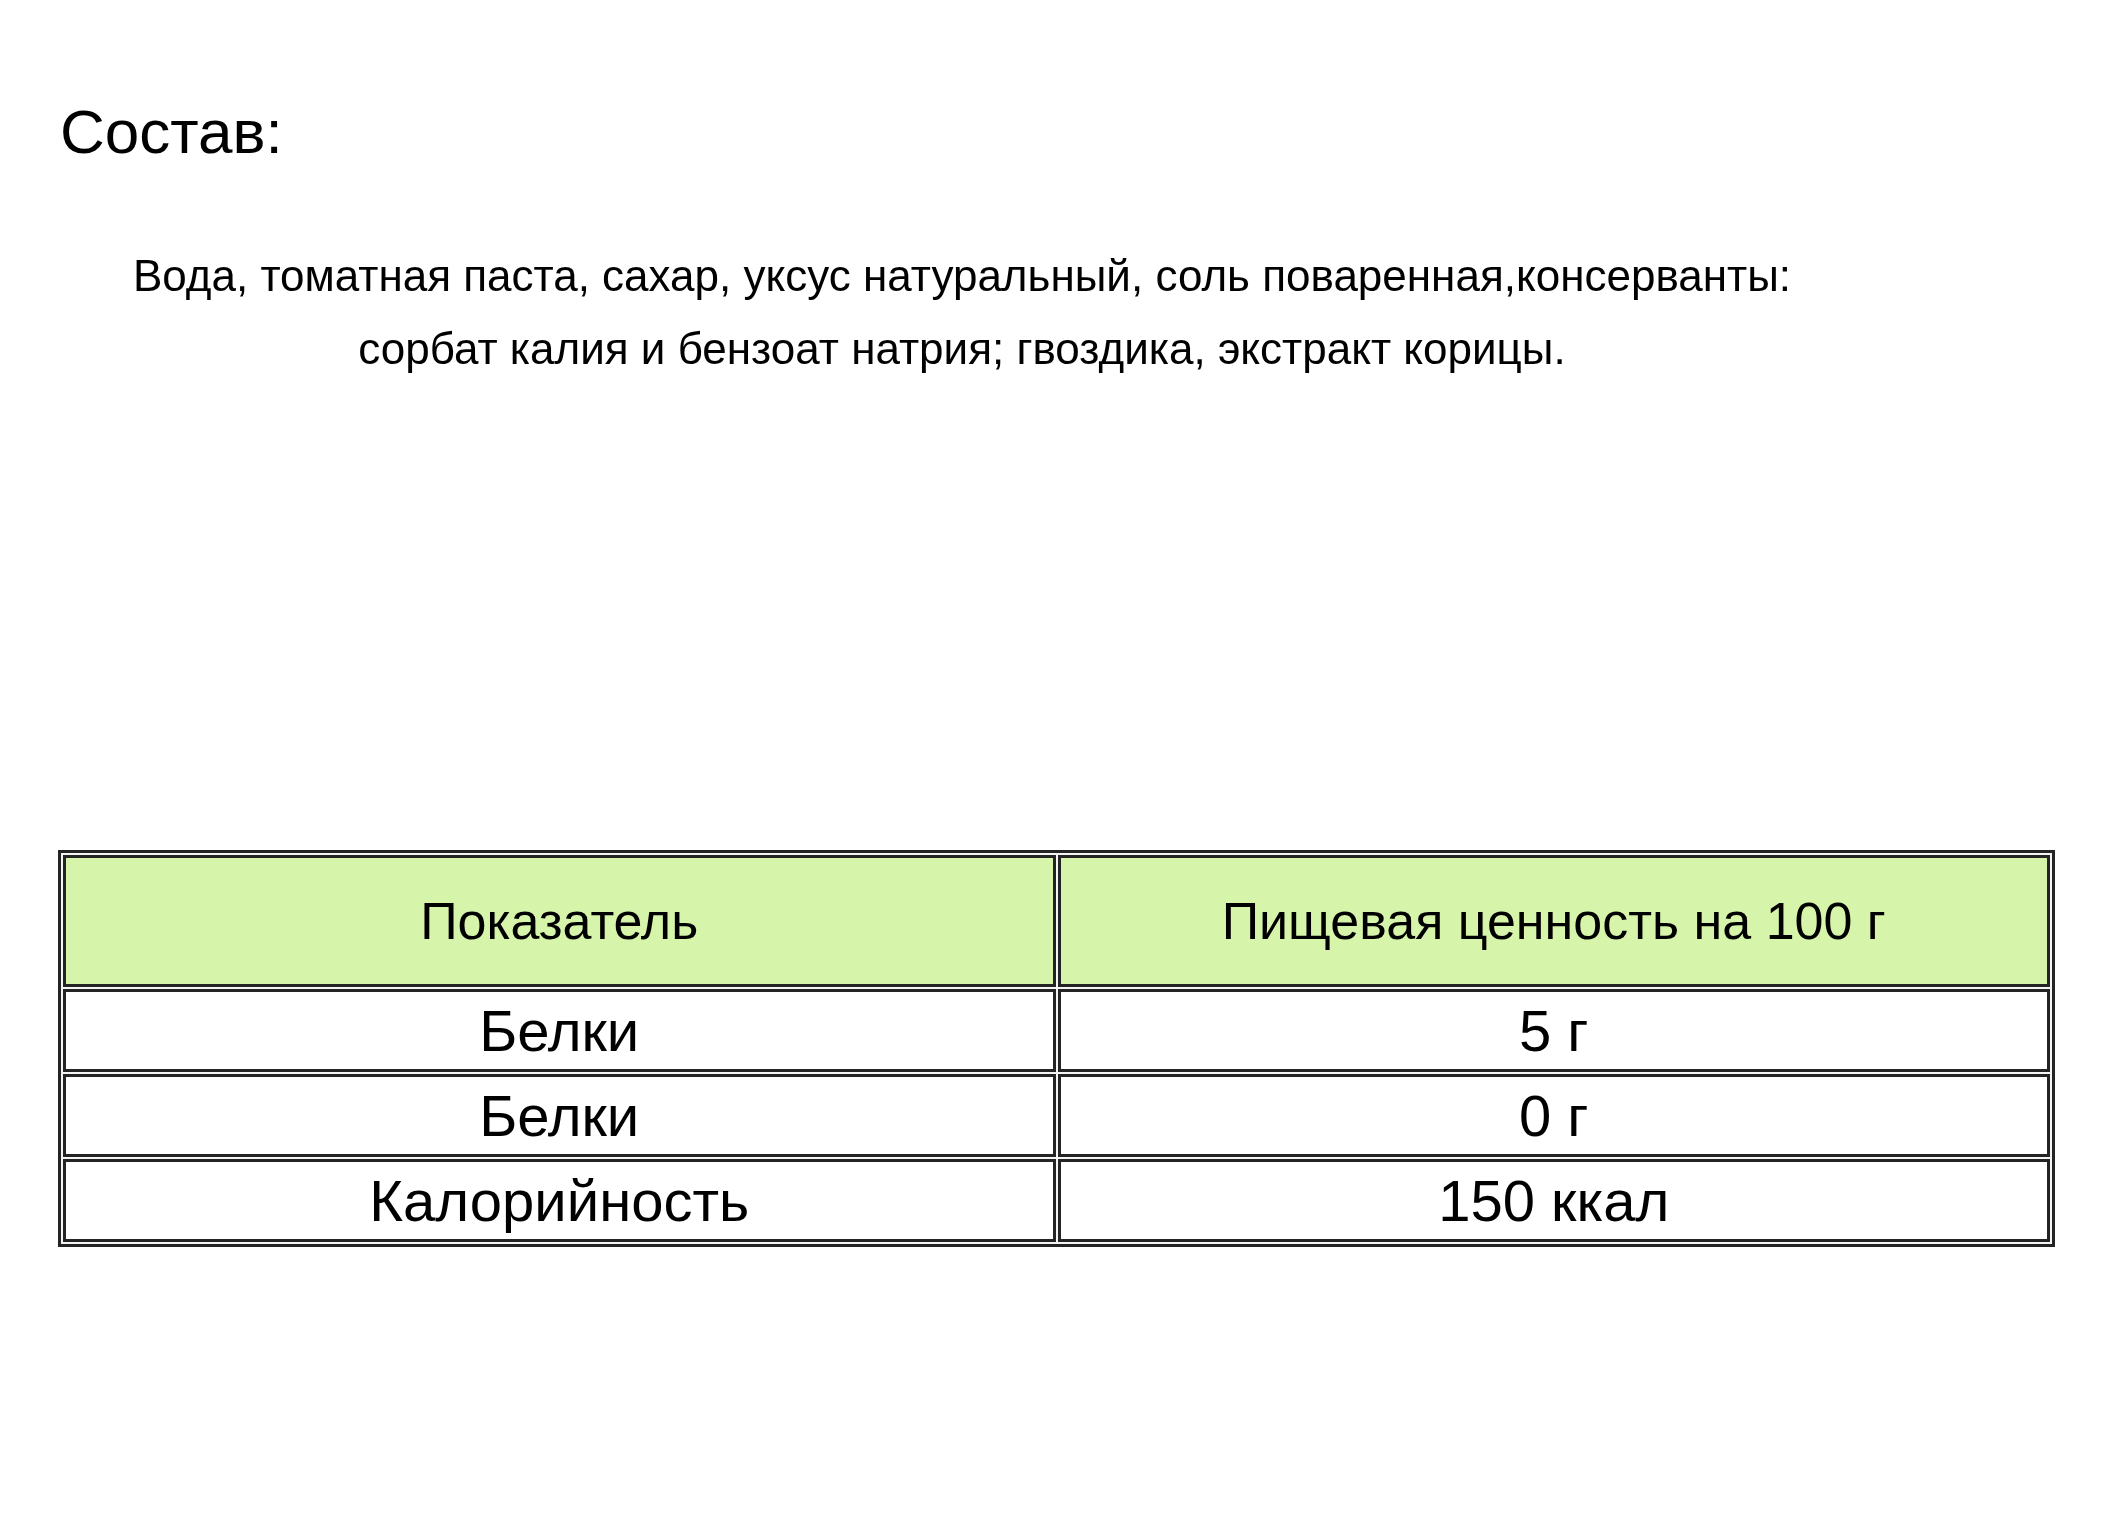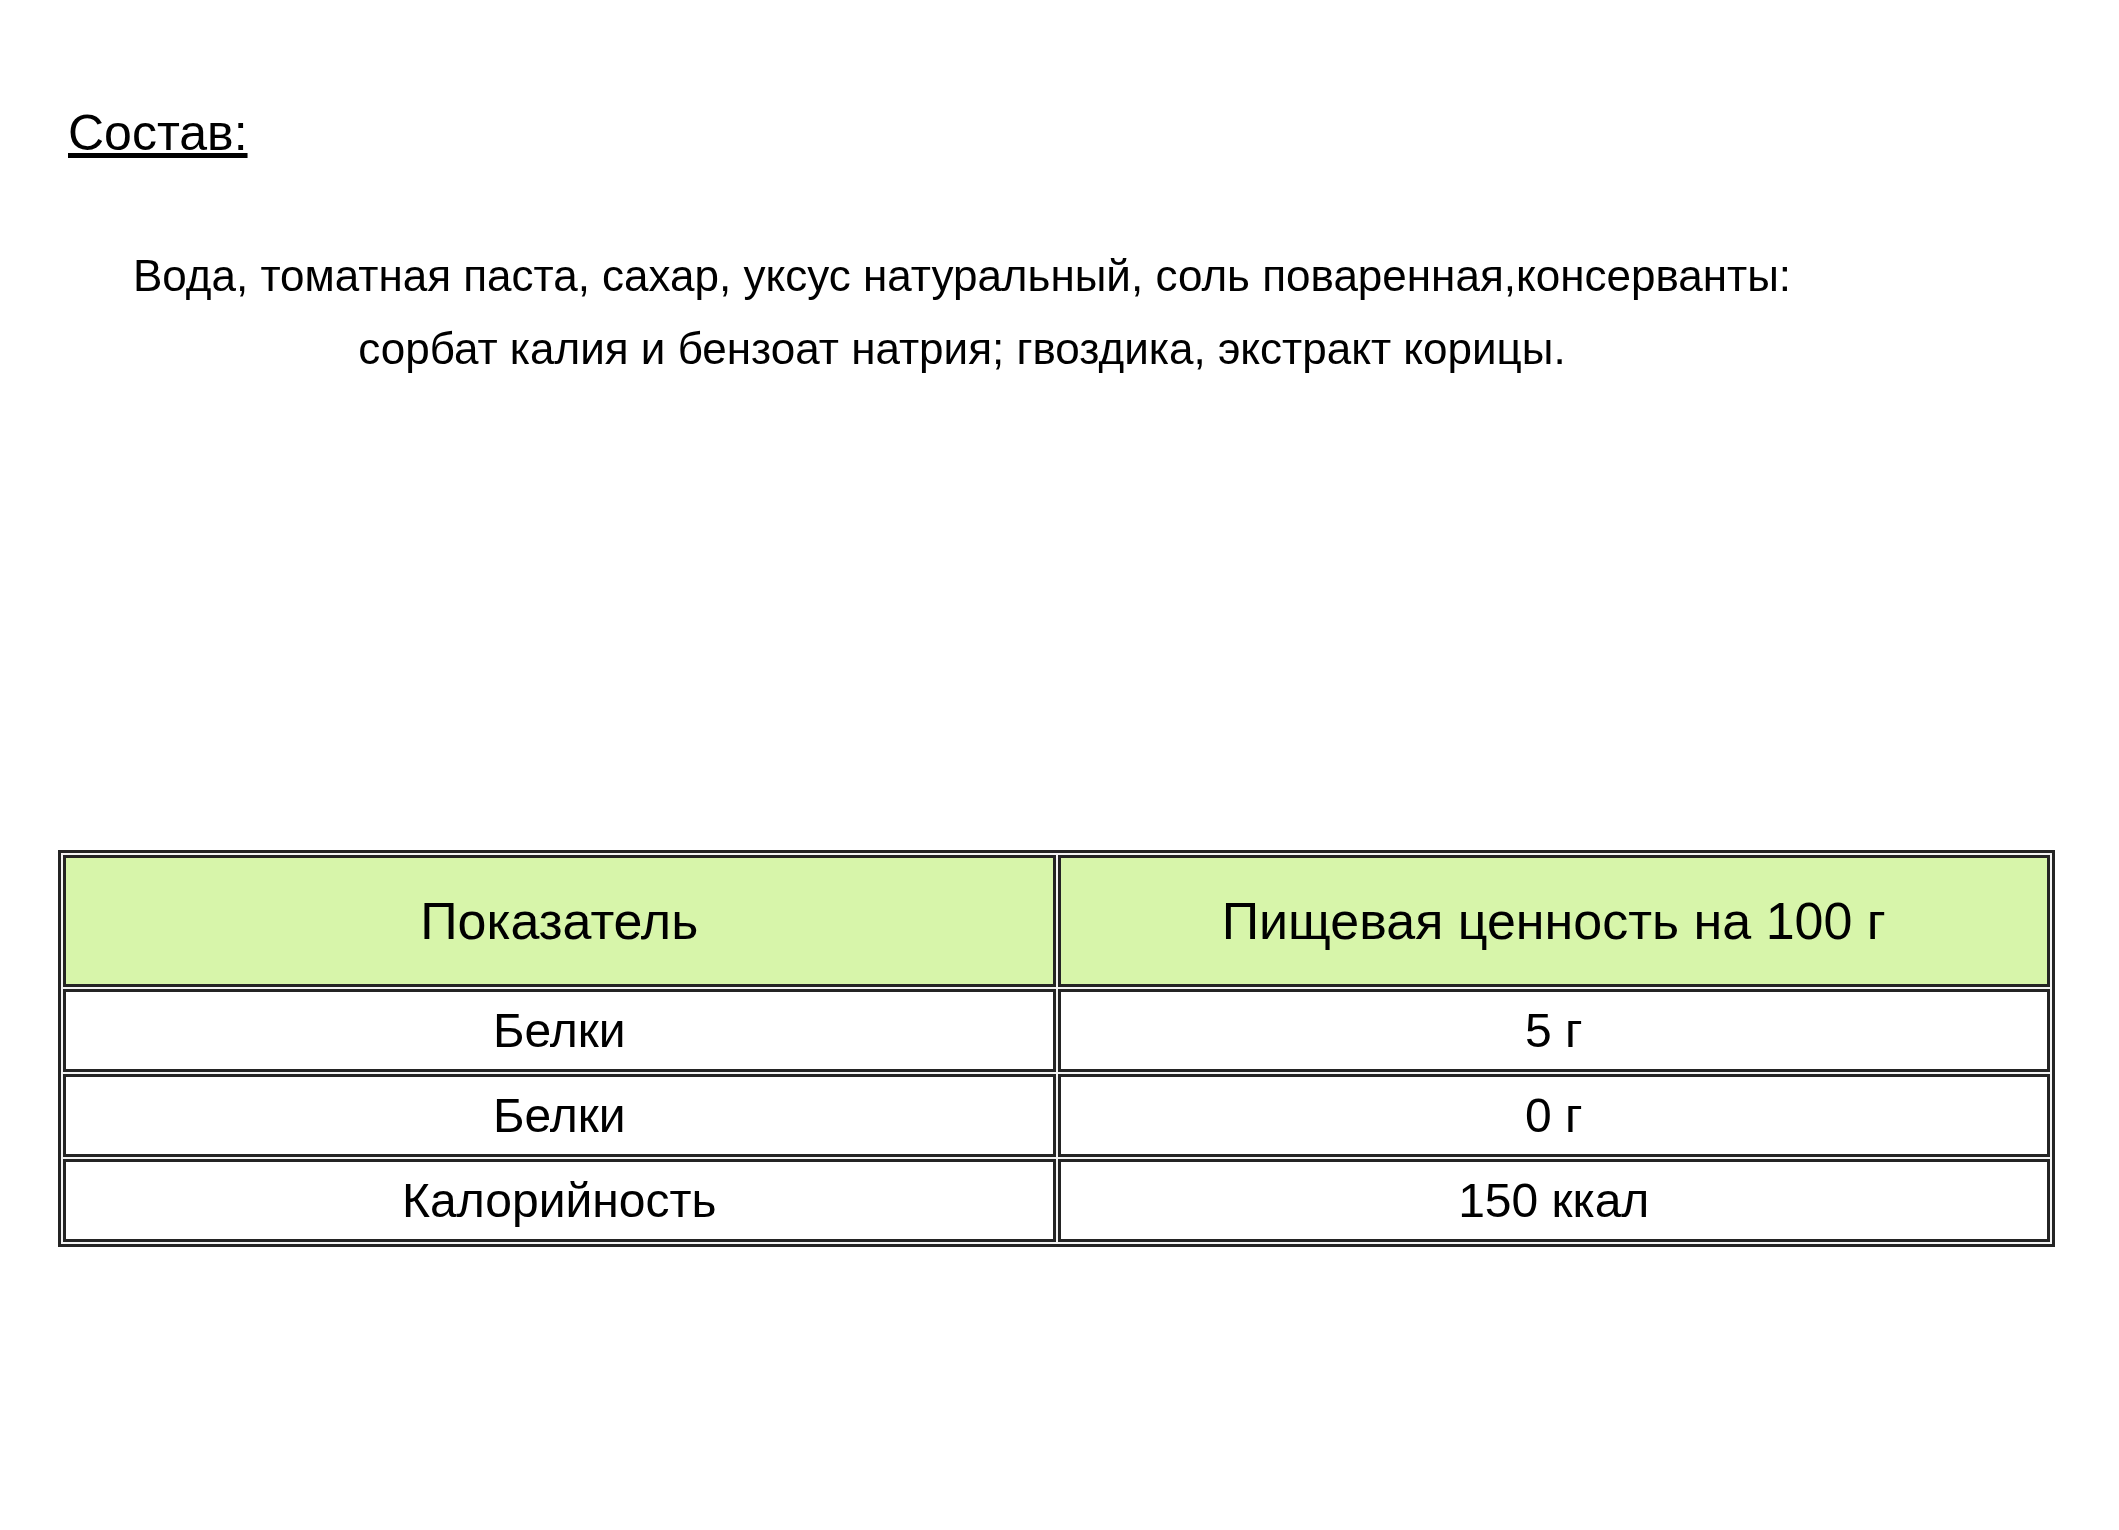--- a/index.html
+++ b/index.html
@@ -12,25 +12,24 @@
     width: 2119px;
     height: 1530px;
     font-family: "Liberation Sans", sans-serif;
     color: #000000;
     overflow: hidden;
   }
   .page-title {
     position: absolute;
     left: 60px;
     top: 96px;
-    margin: 8px;
-    font-size: 50px;
+    margin: 0;
+    font-size: 62px;
     font-weight: 400;
     letter-spacing: 0;
-    text-decoration: underline;
   }
   .ingredients {
     position: absolute;
     left: 62px;
     top: 240px;
     width: 1800px;
     margin: 0;
     font-size: 44px;
     line-height: 1.65;
     font-weight: 400;
@@ -58,21 +57,21 @@
     overflow: hidden;
     white-space: nowrap;
   }
   .nutrition-table th {
     height: 126px;
     font-size: 52px;
     background: var(--header-bg, #d7f5aa);
   }
   .nutrition-table td {
     height: 77px;
-    font-size: 48px;
+    font-size: 58px;
   }
 </style>
 </head>
 <body>
 
 <h1 class="page-title">Состав:</h1>
 
 <p class="ingredients">Вода, томатная паста, сахар, уксус натуральный, соль поваренная,консерванты: сорбат калия и бензоат натрия; гвоздика, экстракт корицы.</p>
 
 <table class="nutrition-table">

